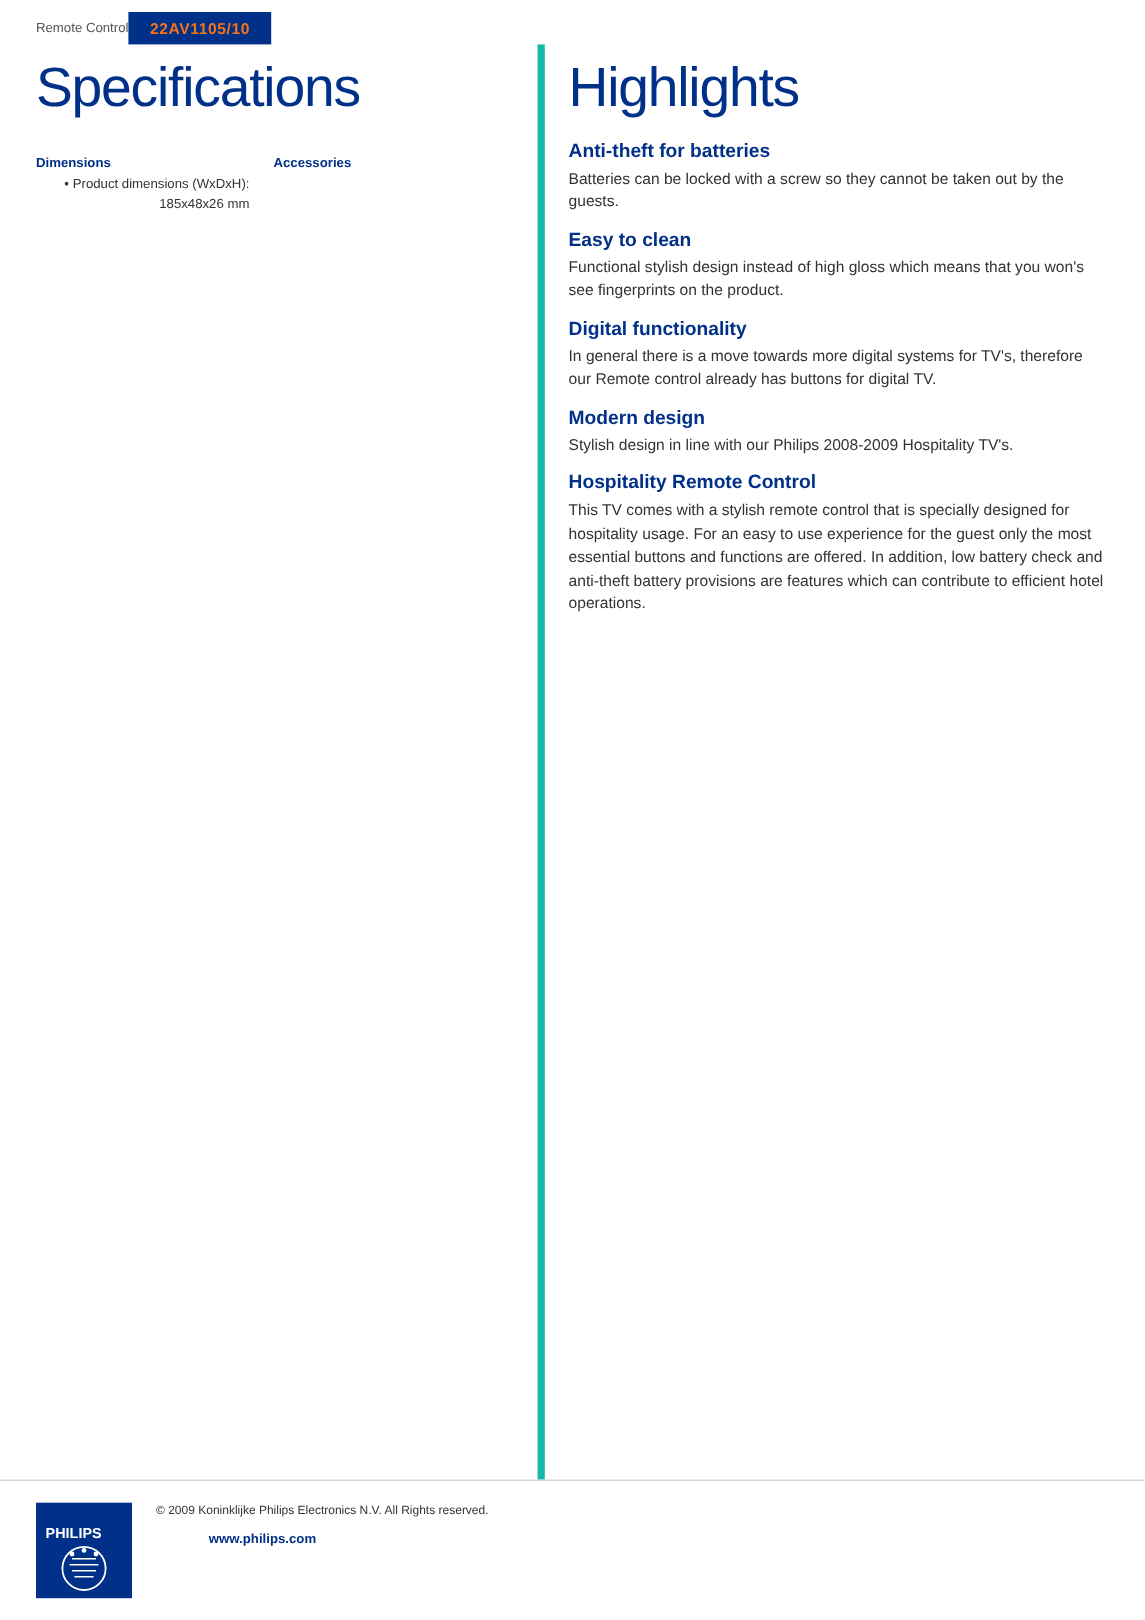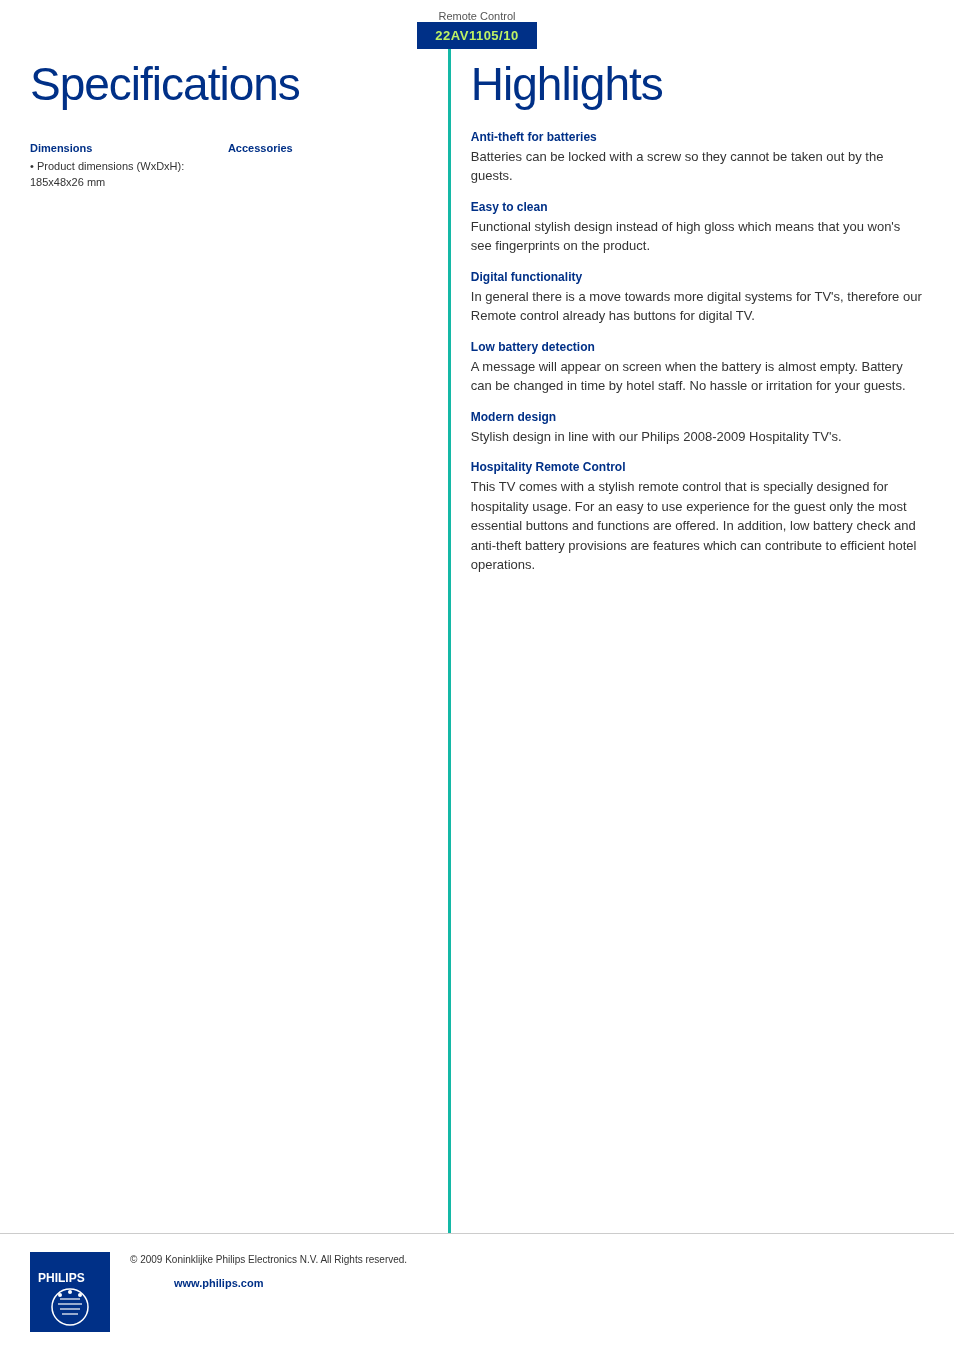--- a/index.html
+++ b/index.html
@@ -16,32 +16,31 @@
       width: 954px;
       min-height: 1350px;
       background: #fff;
       display: flex;
       flex-direction: column;
     }
 
     
     .header-bar {
       display: flex;
-      justify-content: center;
+      justify-content: flex-start;
       align-items: center;
       padding: 10px 30px 0 30px;
-      flex-direction: column;
     }
     .header-label {
       font-size: 11px;
       color: #555;
     }
     .model-badge {
       background: #003087;
-      color: #bef264;
+      color: #f97316;
       font-size: 13px;
       font-weight: bold;
       padding: 6px 18px;
       letter-spacing: 0.5px;
     }
 
     
     .main-content {
       display: flex;
       flex: 1;
@@ -50,21 +49,21 @@
 
     .left-col {
       width: 46%;
       padding-right: 30px;
       padding-top: 10px;
     }
 
     .right-col {
       width: 54%;
       padding-left: 20px;
-      border-left: 3px solid #14b8a6;
+      border-left: 6px solid #14b8a6;
       padding-top: 10px;
       margin-left: 12px;
     }
 
     
     .spec-title {
       font-size: 46px;
       font-weight: 300;
       color: #003087;
       letter-spacing: -1px;
@@ -94,31 +93,32 @@
     .section-content {
       font-size: 11px;
       color: #333;
       line-height: 1.5;
       margin-bottom: 8px;
     }
 
     .section-content ul {
       list-style: none;
       padding: 0;
+      text-align: right;
     }
     .section-content ul li::before {
       content: "• ";
     }
 
     
     .highlight-item {
       margin-bottom: 14px;
     }
     .highlight-label {
-      font-size: 12px;
+      font-size: 16px;
       font-weight: bold;
       color: #003087;
       margin-bottom: 3px;
     }
     .highlight-text {
       font-size: 13px;
       color: #333;
       line-height: 1.5;
     }
 
@@ -223,24 +223,20 @@
           </div>
           <div class="highlight-item">
             <div class="highlight-label">Easy to clean</div>
             <div class="highlight-text">Functional stylish design instead of high gloss which means that you won's see fingerprints on the product.</div>
           </div>
           <div class="highlight-item">
             <div class="highlight-label">Digital functionality</div>
             <div class="highlight-text">In general there is a move towards more digital systems for TV's, therefore our Remote control already has buttons for digital TV.</div>
           </div>
           <div class="highlight-item">
-            <div class="highlight-label">Low battery detection</div>
-            <div class="highlight-text">A message will appear on screen when the battery is almost empty. Battery can be changed in time by hotel staff. No hassle or irritation for your guests.</div>
-          </div>
-          <div class="highlight-item">
             <div class="highlight-label">Modern design</div>
             <div class="highlight-text">Stylish design in line with our Philips 2008-2009 Hospitality TV's.</div>
           </div>
           <div class="highlight-item">
             <div class="highlight-label">Hospitality Remote Control</div>
             <div class="highlight-text">This TV comes with a stylish remote control that is specially designed for hospitality usage. For an easy to use experience for the guest only the most essential buttons and functions are offered. In addition, low battery check and anti-theft battery provisions are features which can contribute to efficient hotel operations.</div>
           </div>
         </div>
     </div>
   </div>

